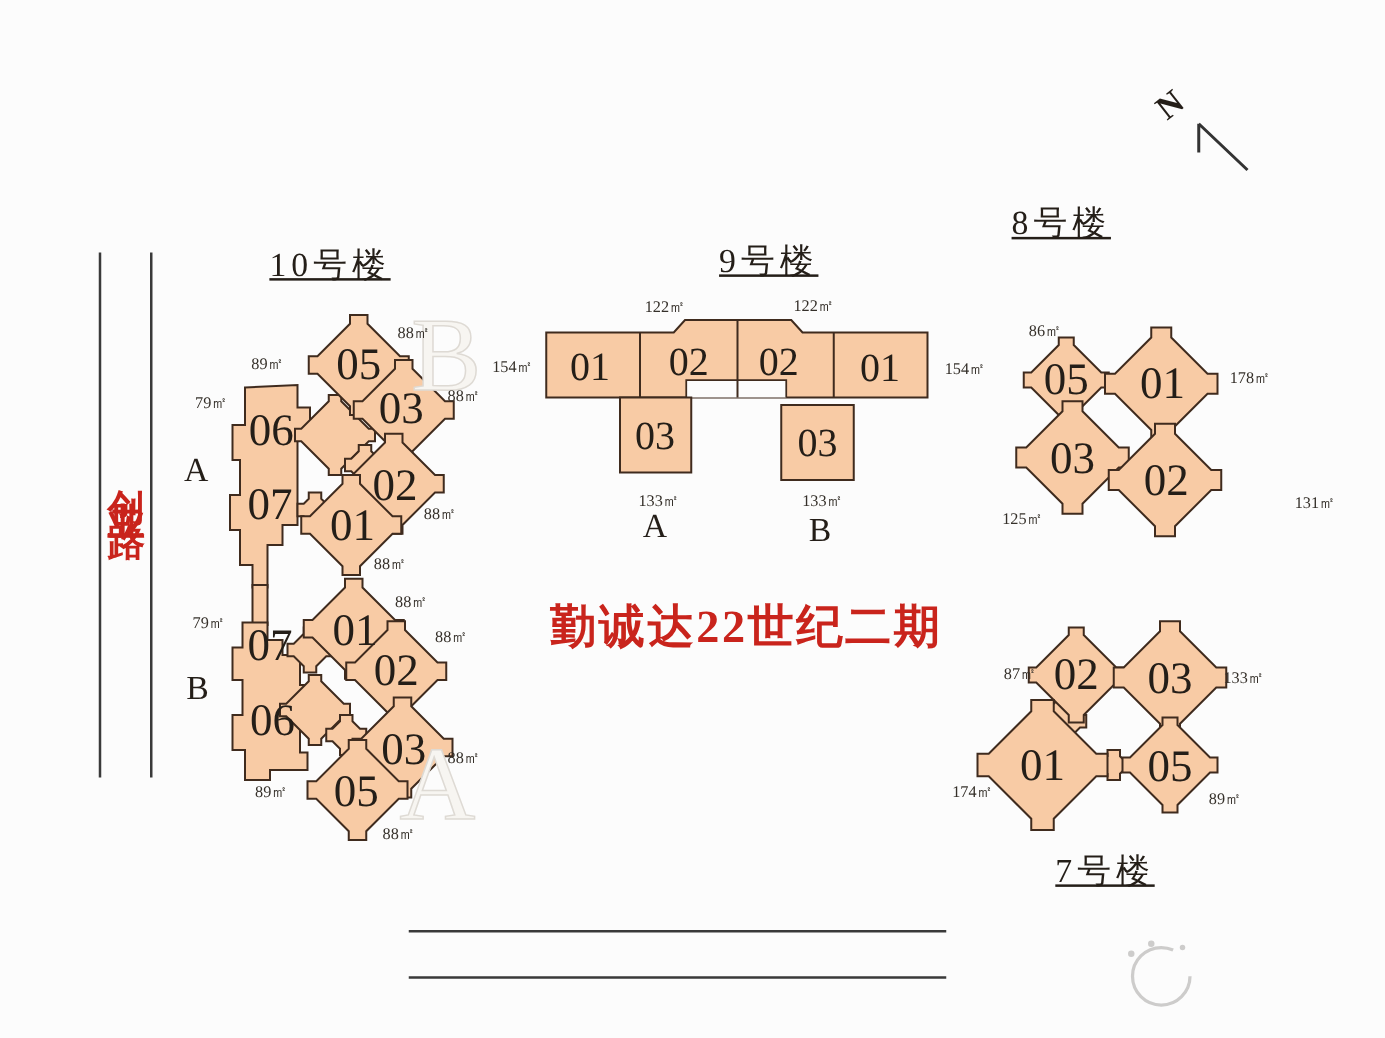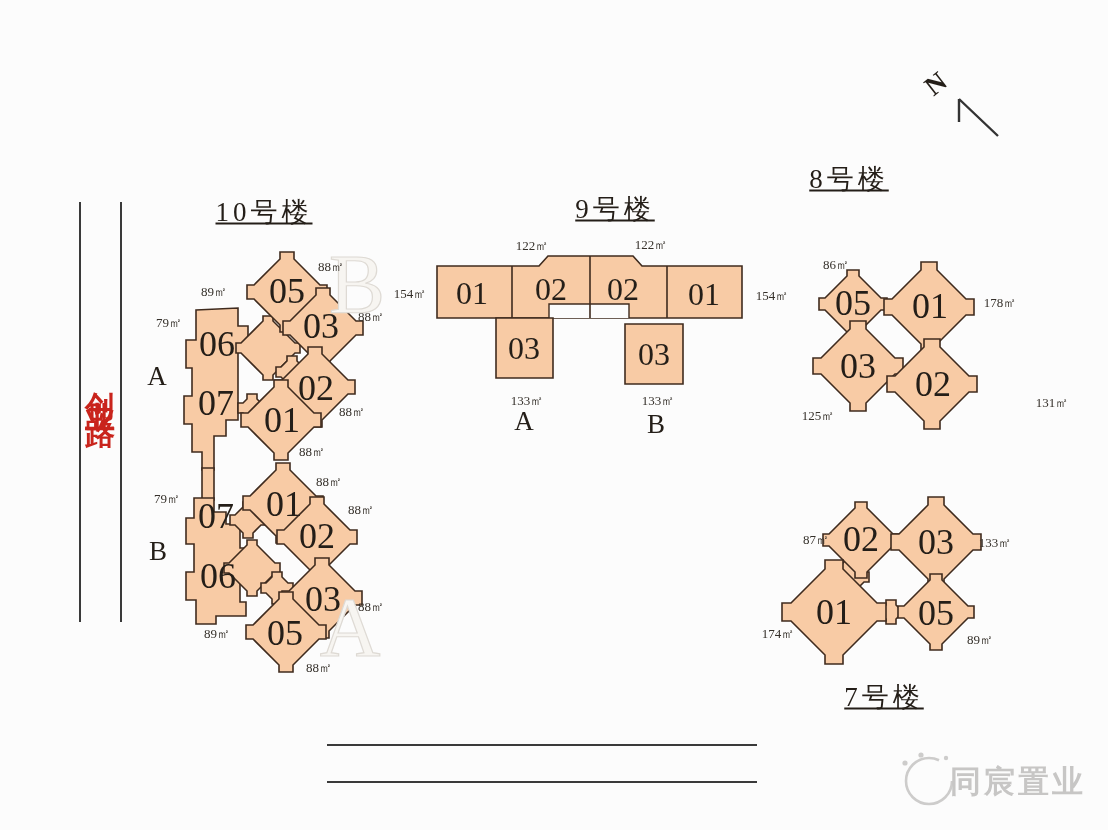--- a/index.html
+++ b/index.html
@@ -79,23 +79,23 @@
       <circle cx="921" cy="755" r="2.6" fill="#cdcccb"></circle>
       <circle cx="946" cy="758" r="2.2" fill="#cdcccb"></circle>
     </g>
   </svg>
 
   <div class="lbl hdr" style="left:264px;top:212px">10号楼</div>
   <div class="lbl hdr" style="left:615px;top:209px">9号楼</div>
   <div class="lbl hdr" style="left:849px;top:179px">8号楼</div>
   <div class="lbl hdr" style="left:884px;top:697px">7号楼</div>
 
+  <div class="lbl red title" style="left:597px;top:502px">勤诚达22世纪二期</div>
   <div class="lbl red roadv" style="left:100px;top:386px">创业二路</div>
   <div class="lbl north-n" style="left:936px;top:84px">N</div>
-  <div class="lbl wm" style="left:1018px;top:781px">同宸置业</div>
 
   <div class="lbl faint" style="left:357px;top:285px">B</div>
   <div class="lbl faint" style="left:350px;top:628px">A</div>
 
   <div class="lbl sec" style="left:157px;top:376px">A</div>
   <div class="lbl sec" style="left:158px;top:551px">B</div>
   <div class="lbl sec" style="left:524px;top:421px">A</div>
   <div class="lbl sec" style="left:656px;top:424px">B</div>
 
   <div class="lbl num" style="left:287px;top:291px">05</div>

